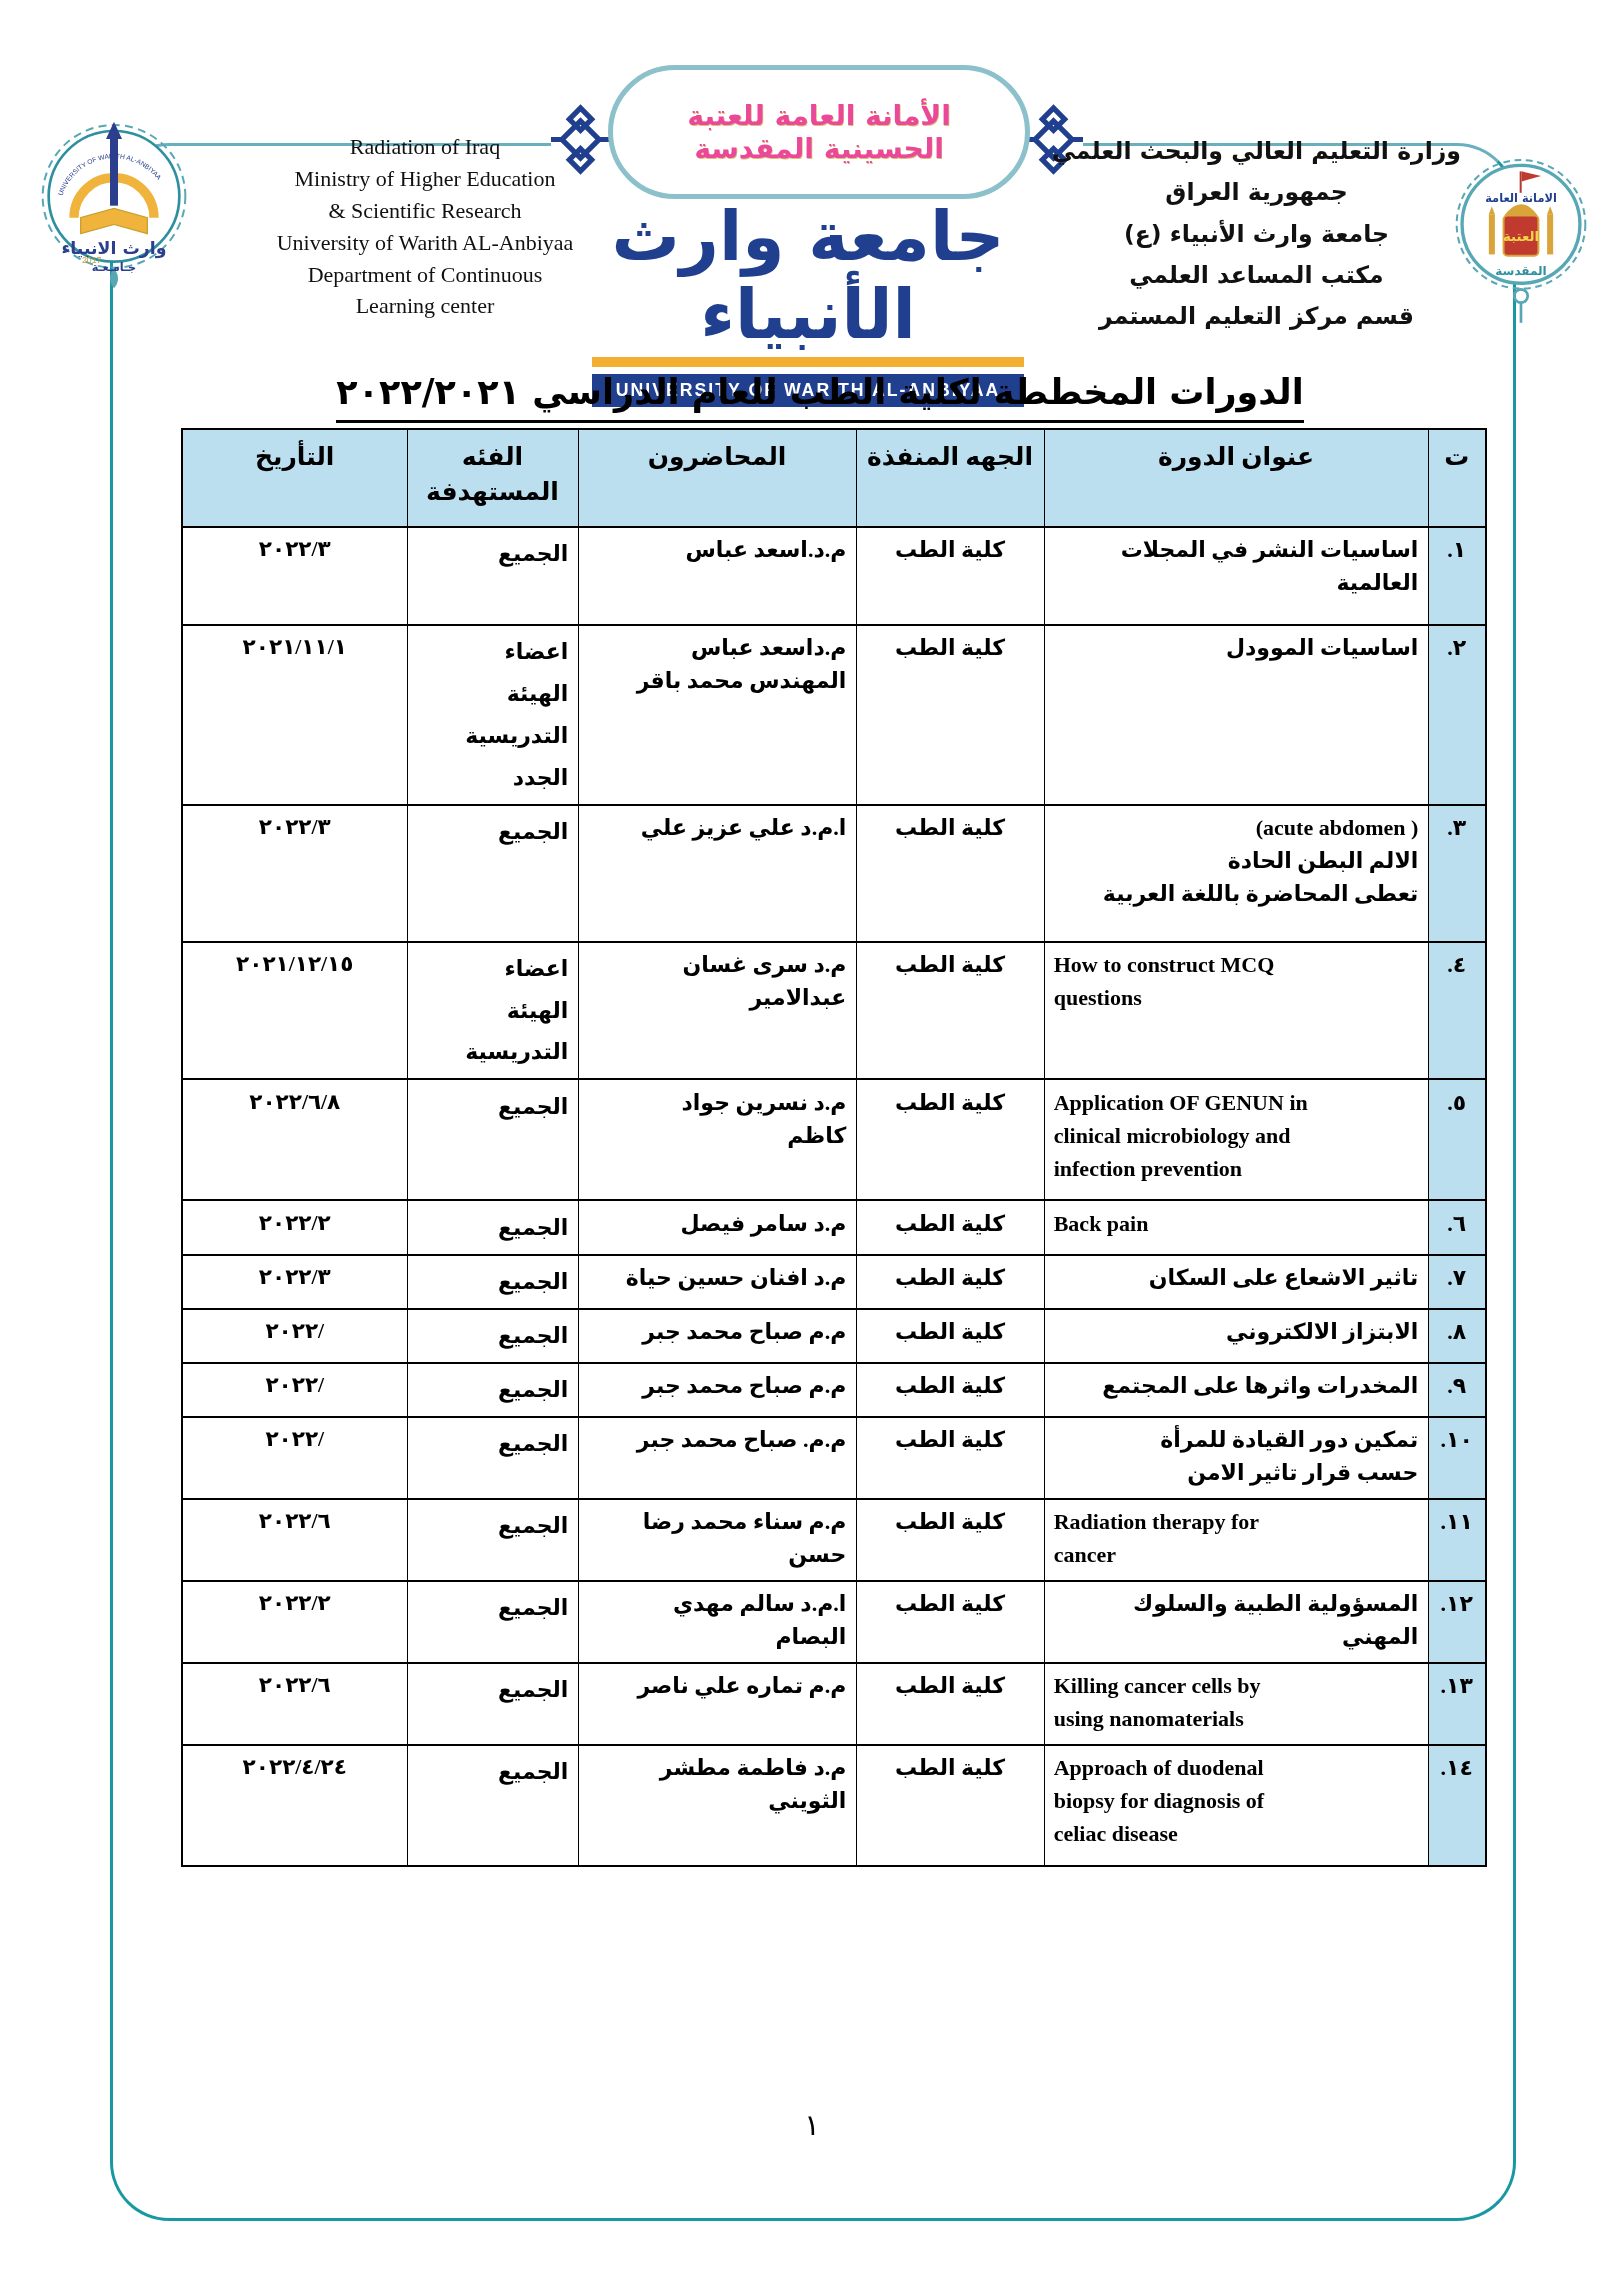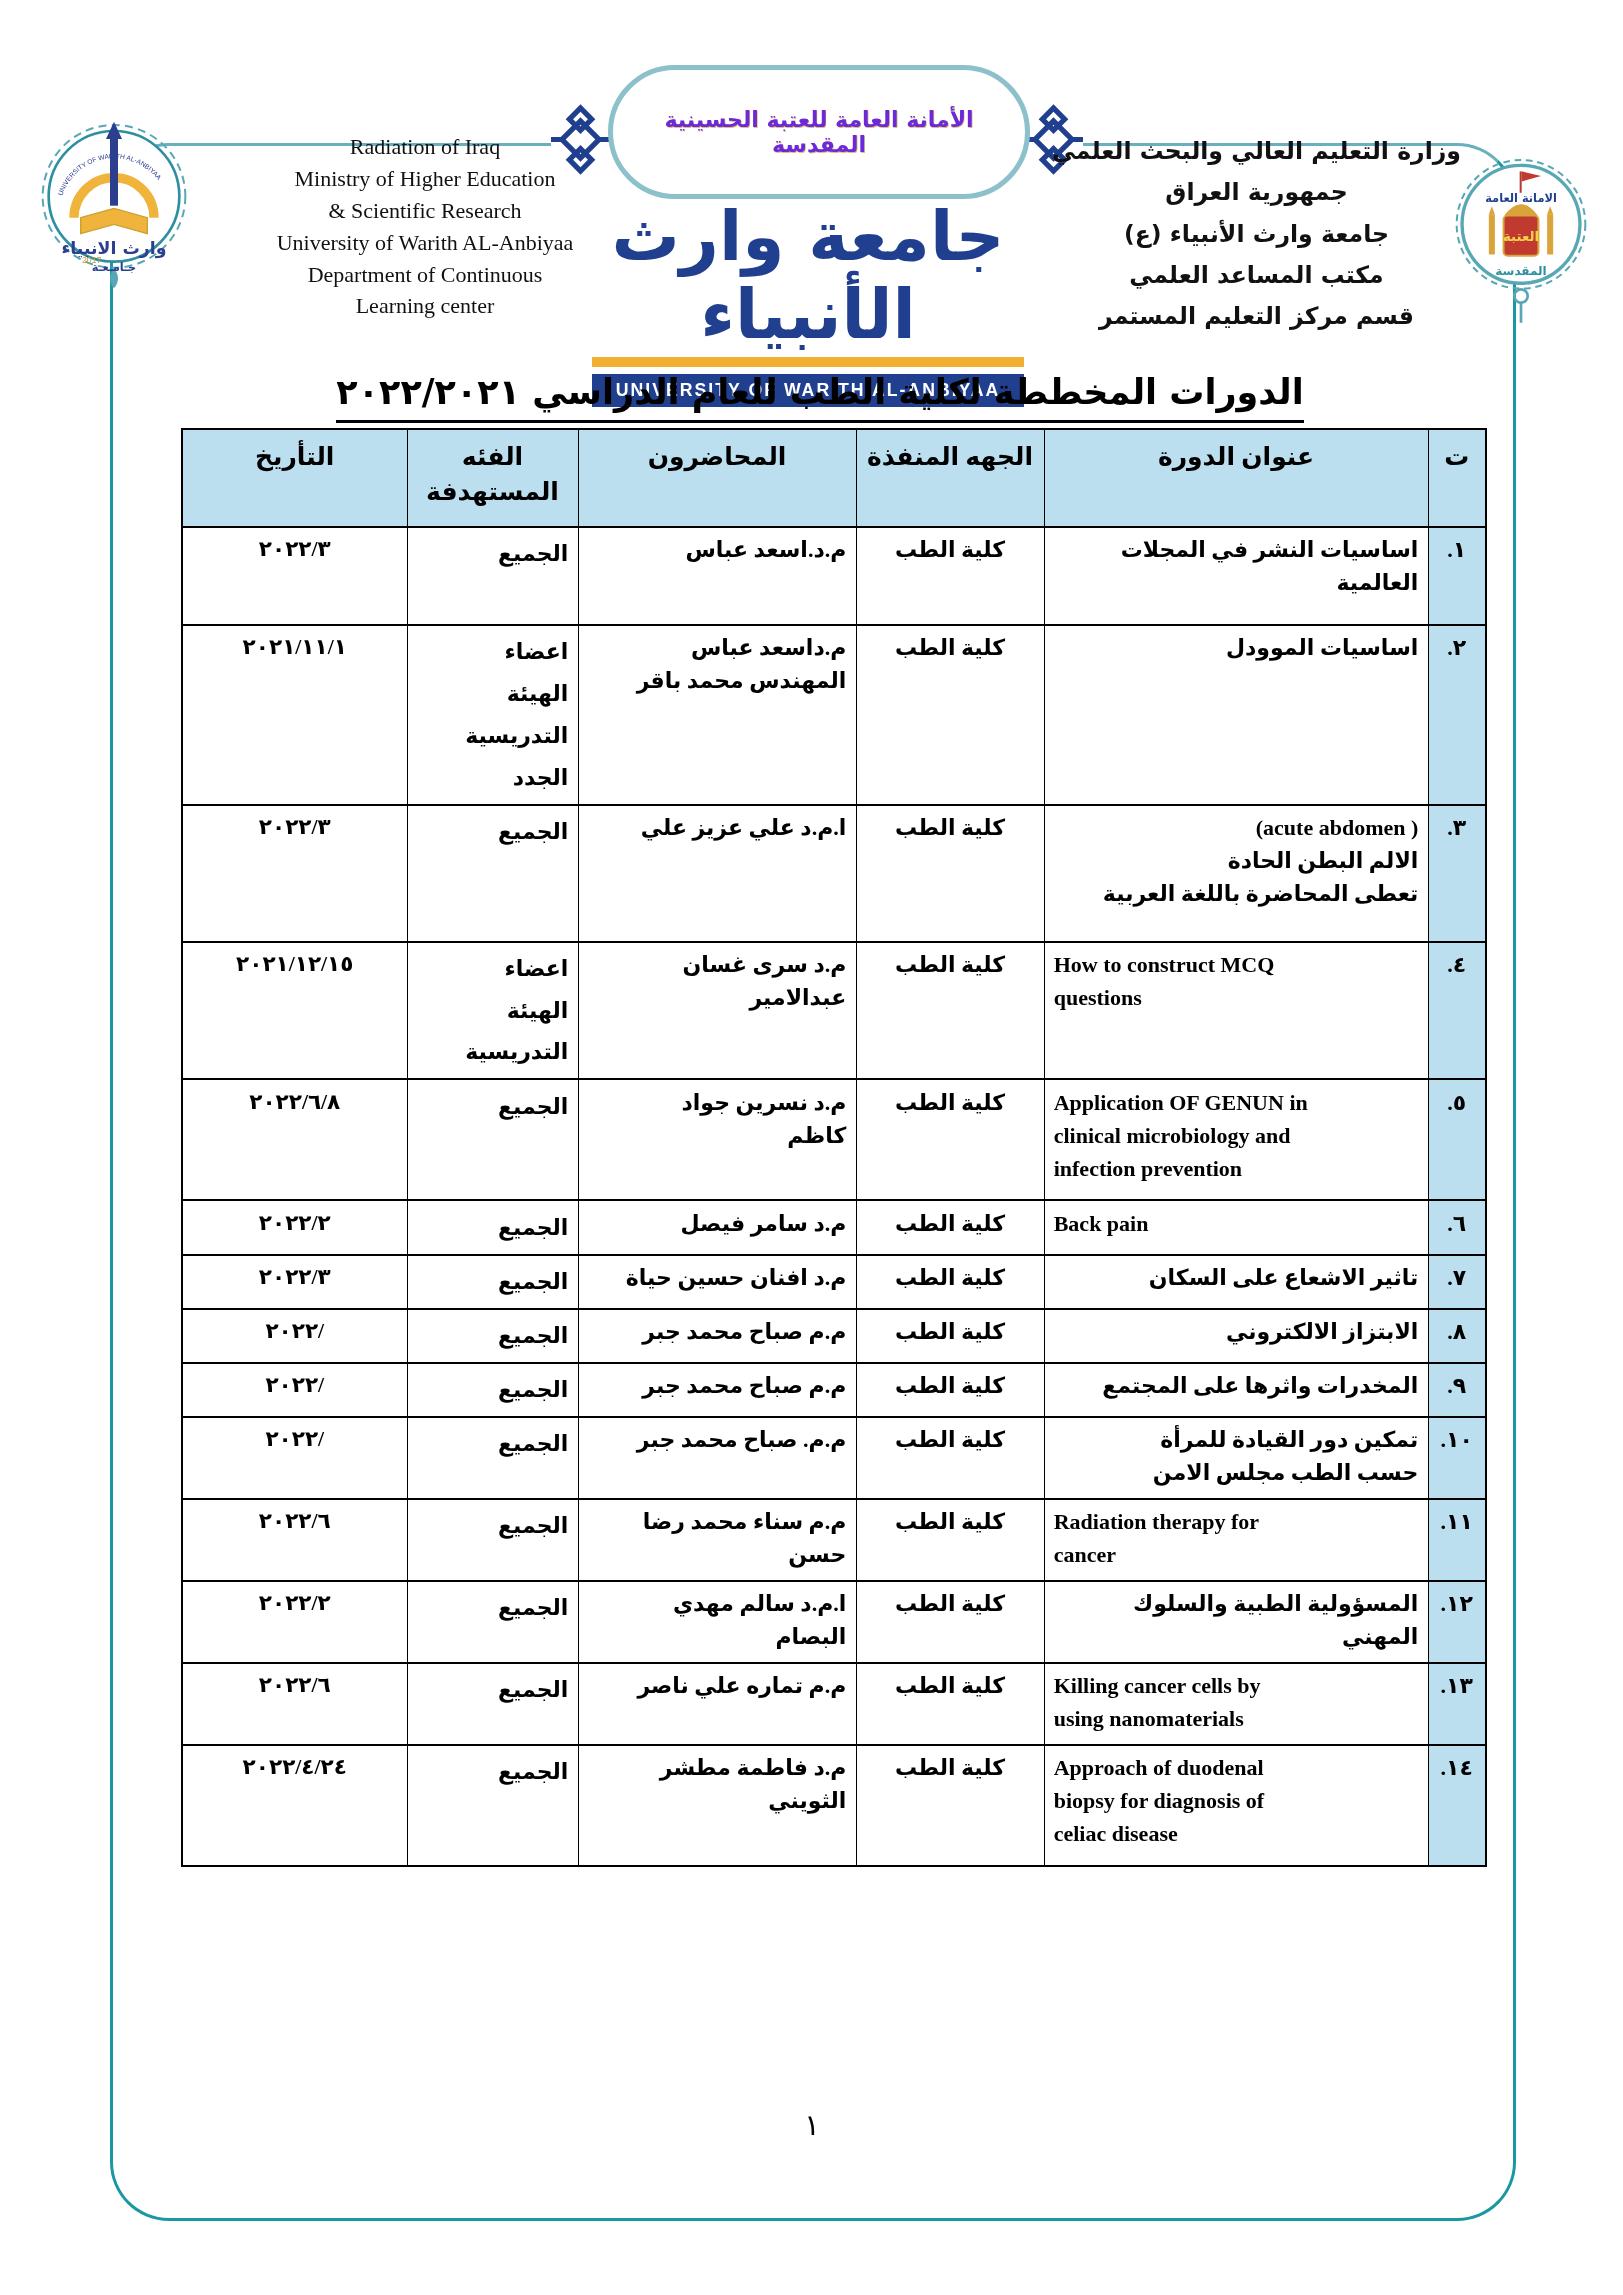--- a/index.html
+++ b/index.html
@@ -11,21 +11,21 @@
          border:3.9px solid #1a98a2;border-top-color:#69afbd;border-radius:59px;}
 
   
   .hdr-left-block{position:absolute;left:196px;top:131px;width:458px;text-align:center;
                   font-size:22px;line-height:1.45;color:#111;}
   .hdr-right-block{position:absolute;left:1047px;top:131px;width:419px;text-align:center;direction:rtl;
                    font-family:"DejaVu Sans","Liberation Serif",sans-serif;
                    font-size:23.6px;font-weight:bold;line-height:1.75;color:#111;}
   .plaque{position:absolute;left:608px;top:65px;width:412px;height:124px;background:#fff;
           border:5.9px solid #8cc0cb;border-radius:72px;display:flex;align-items:center;justify-content:center;}
-  .plaque-text{font-family:"DejaVu Sans",sans-serif;font-weight:bold;font-size:22px;color:#6d28d9;
+  .plaque-text{font-family:"DejaVu Sans",sans-serif;font-weight:bold;font-size:28px;color:#ec4899;
                text-shadow:0.7px 0.7px 0 #d8c27a;direction:rtl;text-align:center;padding:0 19.6px;}
   .knot{position:absolute;top:103px;width:59px;height:73px;background:#fff;}
   .knot.k-left{left:551px;}
   .knot.k-right{left:1024px;}
   .univ-logo{position:absolute;left:592px;top:198px;width:432px;text-align:center;}
   .univ-callig{font-family:"DejaVu Sans",sans-serif;font-weight:bold;font-size:68px;line-height:1.15;
                color:#203f8f;direction:rtl;letter-spacing:1.3px;}
   .univ-stripe{height:10.5px;background:#f3af32;margin-top:2.6px;}
   .univ-banner{margin-top:6.5px;height:33px;line-height:33px;background:#203f8f;color:#fff;
                font-family:"Liberation Sans",sans-serif;font-weight:bold;font-size:17.7px;letter-spacing:2px;}
@@ -314,21 +314,21 @@
           </td>
           <td class="target-cell">
             <div class="cell-line ar">الجميع</div>
           </td>
           <td class="date-cell" dir="ltr">٢٠٢٢/</td>
         </tr>
         <tr>
           <td class="no-cell">١٠.</td>
           <td class="title-cell">
             <div class="cell-line ar">تمكين دور القيادة للمرأة</div>
-            <div class="cell-line ar">حسب الطب مجلس الامن</div>
+            <div class="cell-line ar">حسب قرار تاثير الامن</div>
           </td>
           <td class="body-cell">كلية الطب</td>
           <td class="lect-cell">
             <div class="cell-line ar">م.م. صباح محمد جبر</div>
           </td>
           <td class="target-cell">
             <div class="cell-line ar">الجميع</div>
           </td>
           <td class="date-cell" dir="ltr">٢٠٢٢/</td>
         </tr>

